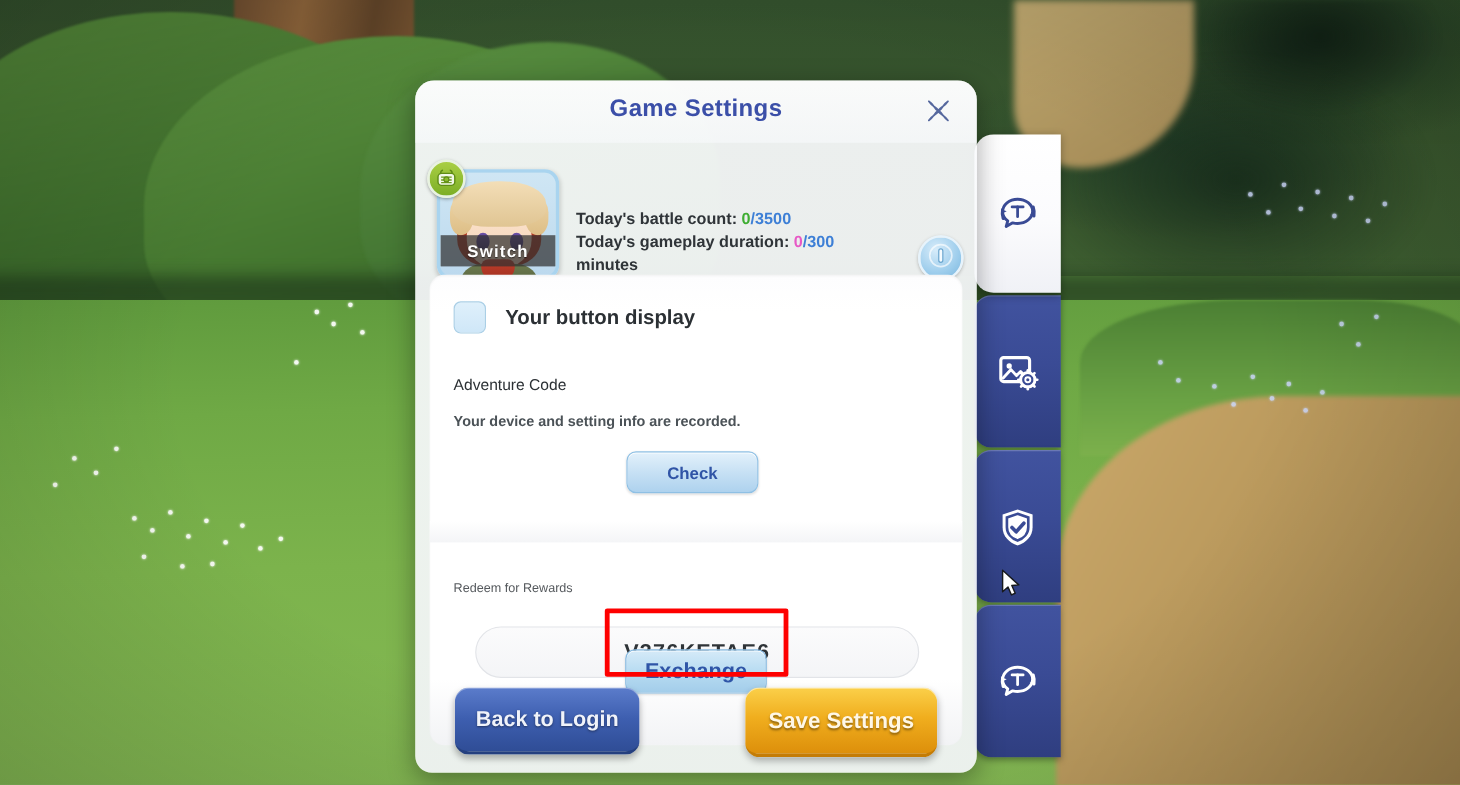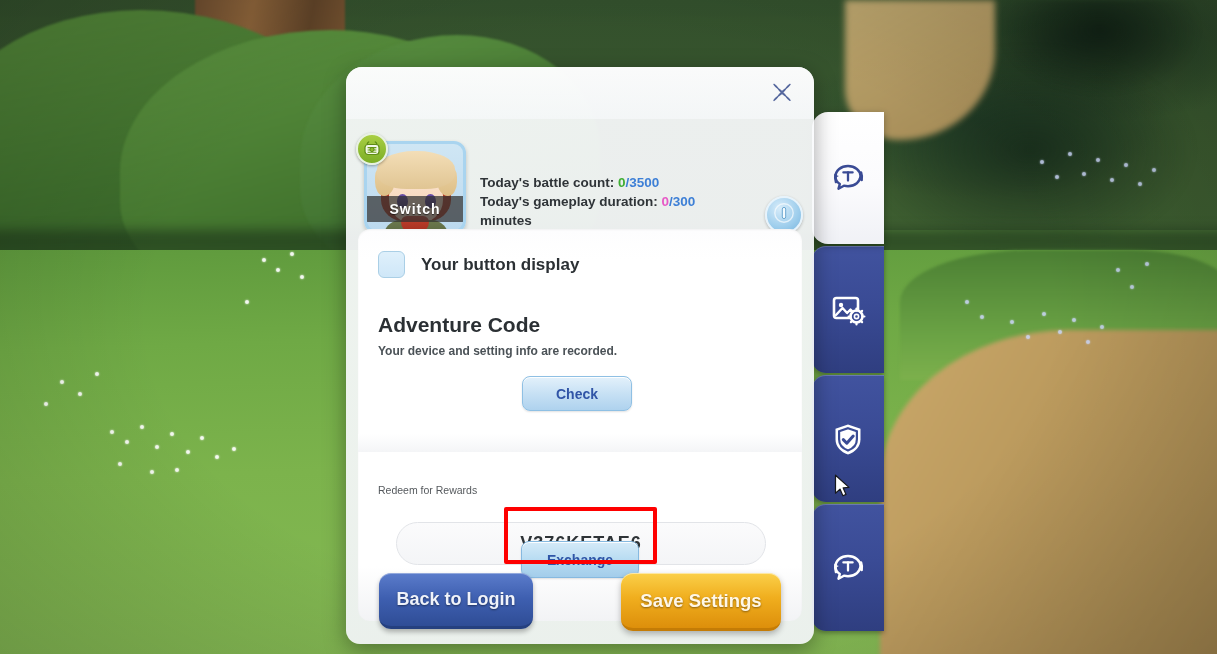--- a/index.html
+++ b/index.html
@@ -348,22 +348,22 @@
     cursor: pointer;
   }
   #voice-label {
     font-size: 17px;
     font-weight: bold;
     color: #2b3034;
   }
   #adventure-title {
     position: absolute;
     left: 20px; top: 84px;
-    font-size: 21px;
-    font-weight: bold;
+    font-size: 13px;
+    font-weight: normal;
     color: #2b3034;
   }
   #adventure-sub {
     position: absolute;
     left: 20px; top: 115px;
     font-size: 12px;
     font-weight: bold;
     color: #4b5257;
   }
   #check-btn {
@@ -411,21 +411,21 @@
   }
   #exchange-btn {
     position: absolute;
     left: 163px; top: 312px;
     width: 118px; height: 37px;
     border-radius: 8px;
     background: linear-gradient(180deg,#d5eaf8 0%,#b8dcf2 50%,#a3cdea 100%);
     border: 1.5px solid #86b9e0;
     box-shadow: inset 0 1px 0 rgba(255,255,255,.9), 0 1px 2px rgba(0,0,0,.12);
     color: #2f55a7;
-    font-size: 14px;
+    font-size: 18px;
     font-weight: bold;
     display: flex; align-items: center; justify-content: center;
     cursor: pointer;
   }
 
   
   #back-btn {
     position: absolute;
     left: 33px; top: 506px;
     width: 154px; height: 56px;
@@ -603,20 +603,21 @@
         <path d="M15.4 14.4h9.2" stroke="#ffffff" stroke-width="2.3" stroke-linecap="round"></path>
         <path d="M20 14.4v8.2" stroke="#ffffff" stroke-width="2.3" stroke-linecap="round"></path>
       </svg>
     </span>
   </div>
 </div>
 
 <div id="dialog">
 
   <div class="dlg-header">
+    <div id="dlg-title">Game Settings</div>
     <div id="close-btn">
       <span>
         <svg width="28" height="28" viewBox="0 0 28 28">
           <path d="M6 5.4c1.6 1 3.3 2.9 4.6 4.7 1.2 1.7 2.2 3.3 3.4 3.3s2.2-1.6 3.4-3.3c1.3-1.8 3-3.7 4.6-4.7-1 1.6-2.9 3.3-4.7 4.6C15.6 11.2 14 12.2 14 13.4s1.6 2.2 3.3 3.4c1.8 1.3 3.7 3 4.7 4.6-1.6-1-3.3-2.9-4.6-4.7-1.2-1.7-2.2-3.3-3.4-3.3s-2.2 1.6-3.4 3.3c-1.3 1.8-3 3.7-4.6 4.7 1-1.6 2.9-3.3 4.7-4.6 1.7-1.2 3.3-2.2 3.3-3.4s-1.6-2.2-3.3-3.4C8.9 8.7 7 7 6 5.4z" fill="#6b7fb8" stroke="#56689e" stroke-width="1.4" stroke-linejoin="round"></path>
         </svg>
       </span>
     </div>
   </div>
 
   <div class="acct-strip">

